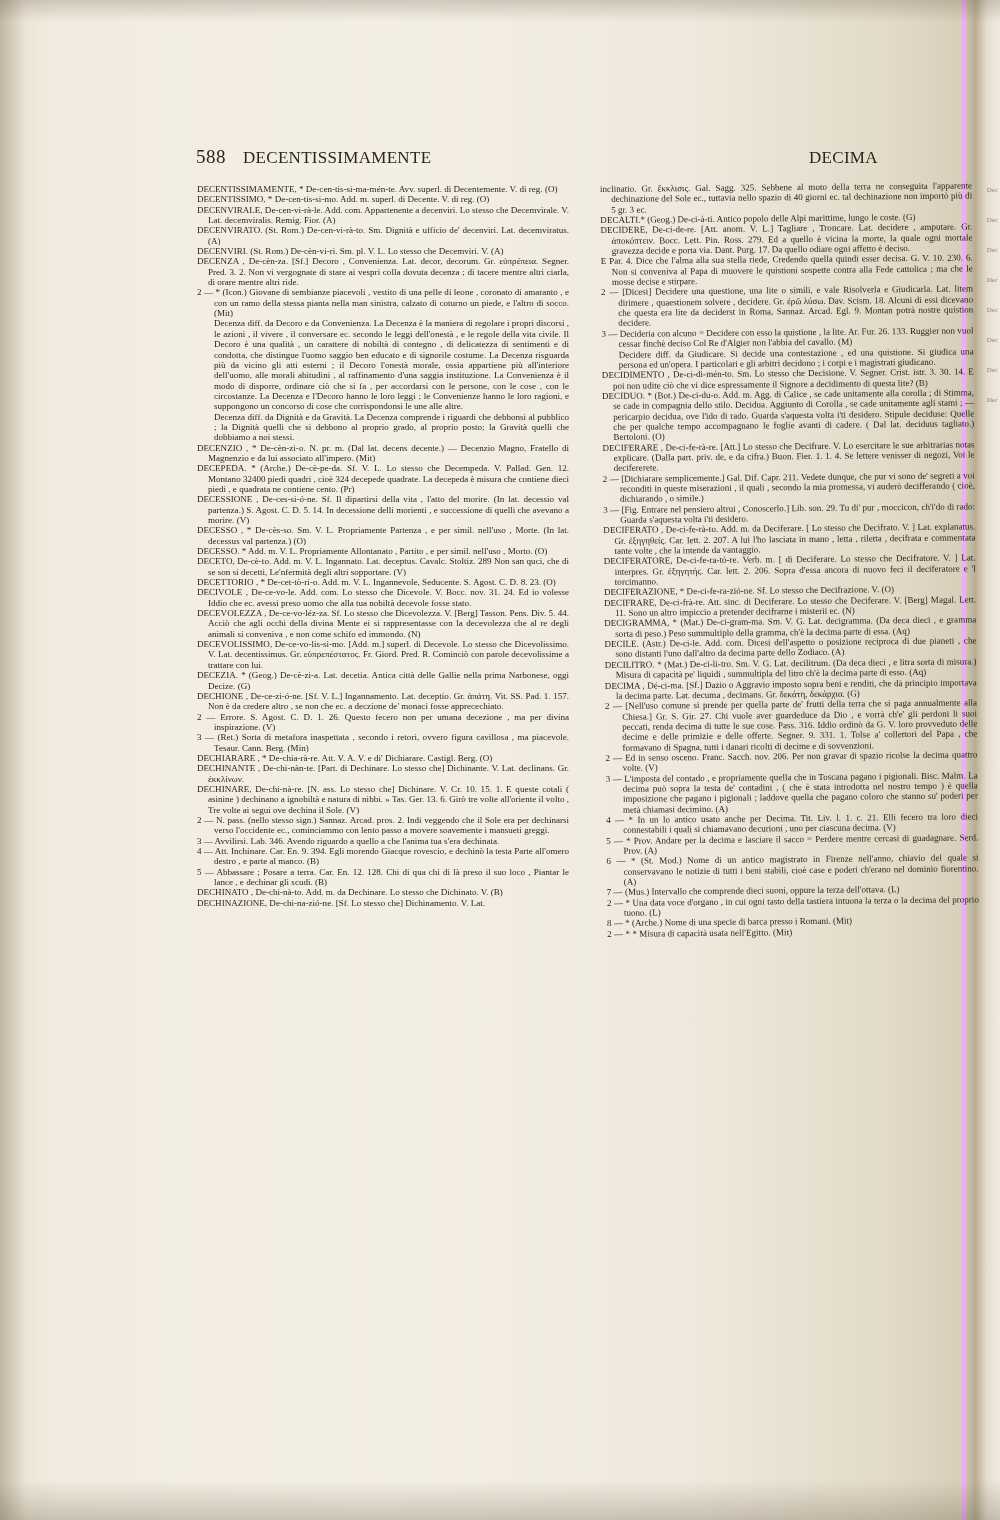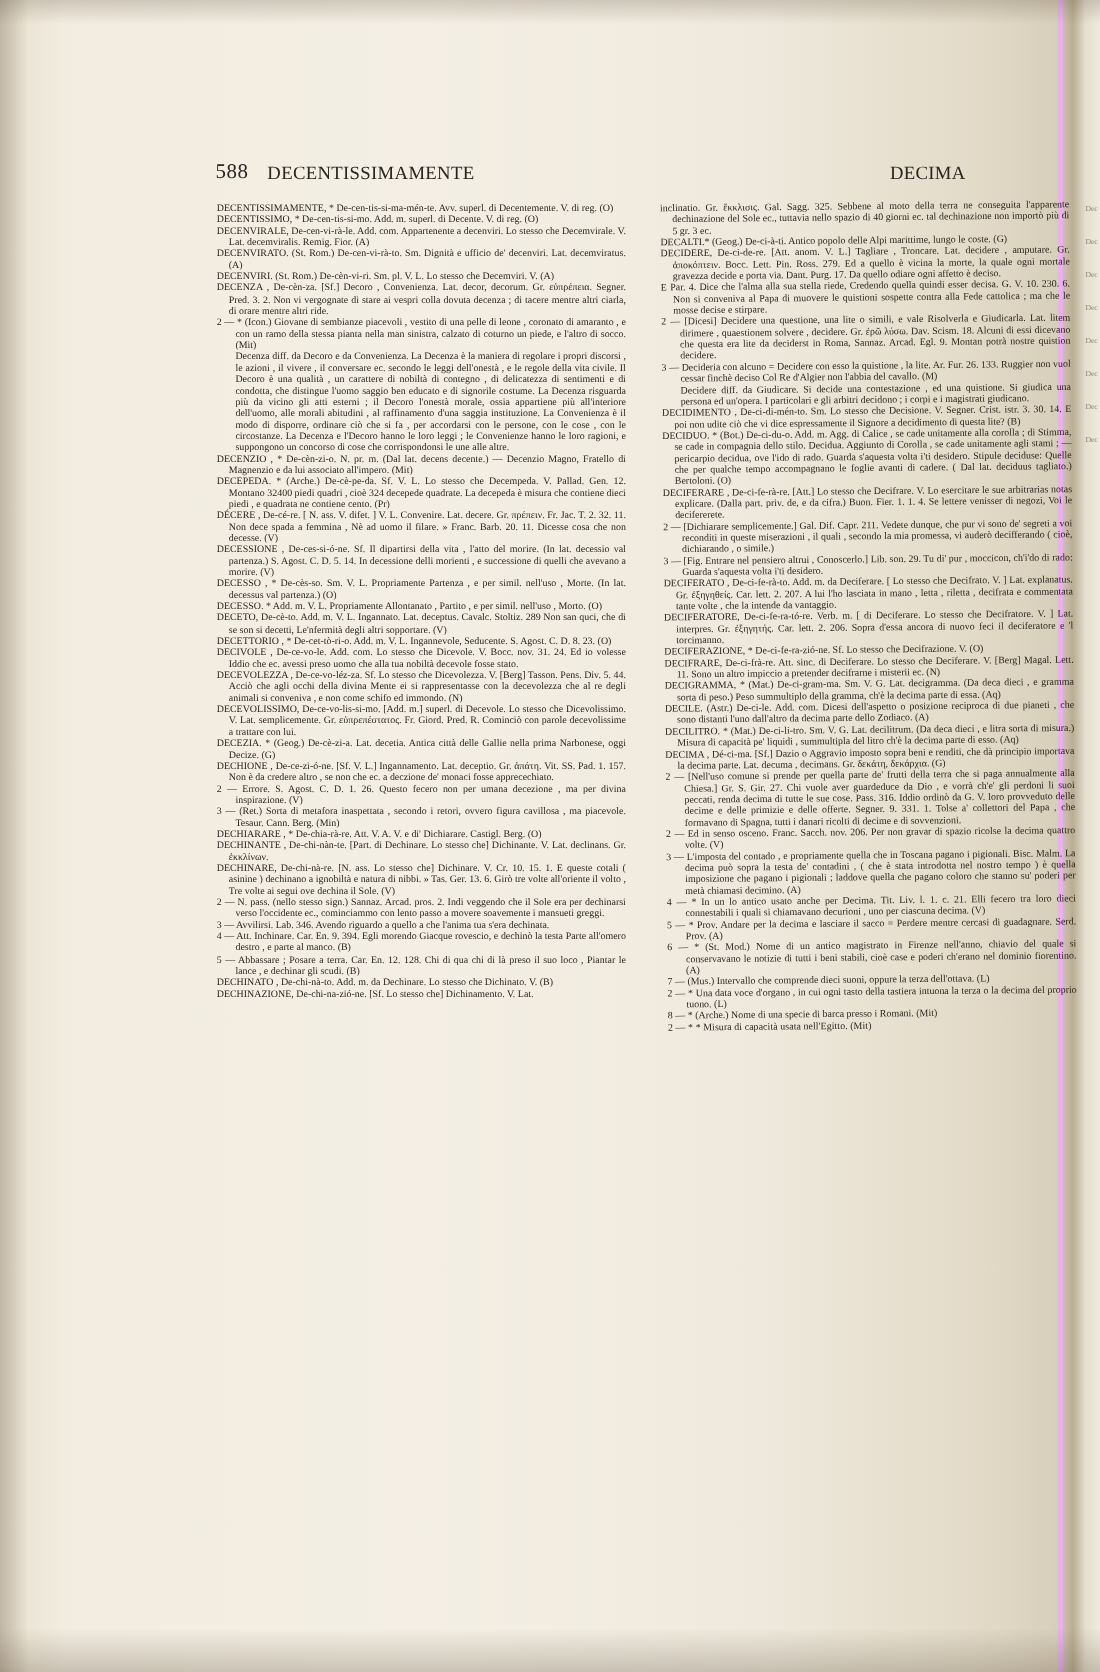--- a/index.html
+++ b/index.html
@@ -57,31 +57,31 @@
   <div class="cols">
     <div class="col left" id="colL">
         <p class="ind">DECENTISSIMAMENTE, * De-cen-tis-si-ma-mén-te. Avv. superl. di Decentemente. V. di reg. (O)</p>
         <p class="ind">DECENTISSIMO, * De-cen-tis-si-mo. Add. m. superl. di Decente. V. di reg. (O)</p>
         <p class="ind">DECENVIRALE, De-cen-vi-rà-le. Add. com. Appartenente a decenviri. Lo stesso che Decemvirale. V. Lat. decemviralis. Remig. Fior. (A)</p>
         <p class="ind">DECENVIRATO. (St. Rom.) De-cen-vi-rà-to. Sm. Dignità e ufficio de' decenviri. Lat. decemviratus. (A)</p>
         <p class="ind">DECENVIRI. (St. Rom.) De-cèn-vi-ri. Sm. pl. V. L. Lo stesso che Decemviri. V. (A)</p>
         <p class="ind">DECENZA , De-cèn-za. [Sf.] Decoro , Convenienza. Lat. decor, decorum. Gr. εὐπρέπεια. Segner. Pred. 3. 2. Non vi vergognate di stare ai vespri colla dovuta decenza ; di tacere mentre altri ciarla, di orare mentre altri ride.</p>
         <p class="ind2">2 — * (Icon.) Giovane di sembianze piacevoli , vestito di una pelle di leone , coronato di amaranto , e con un ramo della stessa pianta nella man sinistra, calzato di coturno un piede, e l'altro di socco. (Mit)</p>
         <p class="run">Decenza diff. da Decoro e da Convenienza. La Decenza è la maniera di regolare i propri discorsi , le azioni , il vivere , il conversare ec. secondo le leggi dell'onestà , e le regole della vita civile. Il Decoro è una qualità , un carattere di nobiltà di contegno , di delicatezza di sentimenti e di condotta, che distingue l'uomo saggio ben educato e di signorile costume. La Decenza risguarda più da vicino gli atti esterni ; il Decoro l'onestà morale, ossia appartiene più all'interiore dell'uomo, alle morali abitudini , al raffinamento d'una saggia instituzione. La Convenienza è il modo di disporre, ordinare ciò che si fa , per accordarsi con le persone, con le cose , con le circostanze. La Decenza e l'Decoro hanno le loro leggi ; le Convenienze hanno le loro ragioni, e suppongono un concorso di cose che corrispondonsi le une alle altre.</p>
+        <p class="run">Decenza diff. da Dignità e da Gravità. La Decenza comprende i riguardi che debbonsi al pubblico ; la Dignità quelli che si debbono al proprio grado, al proprio posto; la Gravità quelli che dobbiamo a noi stessi.</p>
         <p class="ind">DECENZIO , * De-cèn-zi-o. N. pr. m. (Dal lat. decens decente.) — Decenzio Magno, Fratello di Magnenzio e da lui associato all'impero. (Mit)</p>
         <p class="ind">DECEPEDA. * (Arche.) De-cè-pe-da. Sf. V. L. Lo stesso che Decempeda. V. Pallad. Gen. 12. Montano 32400 piedi quadri , cioè 324 decepede quadrate. La decepeda è misura che contiene dieci piedi , e quadrata ne contiene cento. (Pr)</p>
-        <p class="ind">DÉCERE , De-cé-re. [ N. ass. V. difet. ] V. L. Convenire. Lat. decere. Gr. πρέπειν. Fr. Jac. T. 2. 32. 11. Non dece spada a femmina , Nè ad uomo il filare. » Franc. Barb. 20. 11. Dicesse cosa che non decesse. (V)</p>
         <p class="ind">DECESSIONE , De-ces-si-ó-ne. Sf. Il dipartirsi della vita , l'atto del morire. (In lat. decessio val partenza.) S. Agost. C. D. 5. 14. In decessione delli morienti , e successione di quelli che avevano a morire. (V)</p>
         <p class="ind">DECESSO , * De-cès-so. Sm. V. L. Propriamente Partenza , e per simil. nell'uso , Morte. (In lat. decessus val partenza.) (O)</p>
         <p class="ind">DECESSO. * Add. m. V. L. Propriamente Allontanato , Partito , e per simil. nell'uso , Morto. (O)</p>
         <p class="ind">DECETO, De-cè-to. Add. m. V. L. Ingannato. Lat. deceptus. Cavalc. Stoltiz. 289 Non san quci, che di se son si decetti, Le'nfermità degli altri sopportare. (V)</p>
         <p class="ind">DECETTORIO , * De-cet-tò-ri-o. Add. m. V. L. Ingannevole, Seducente. S. Agost. C. D. 8. 23. (O)</p>
         <p class="ind">DECIVOLE , De-ce-vo-le. Add. com. Lo stesso che Dicevole. V. Bocc. nov. 31. 24. Ed io volesse Iddio che ec. avessi preso uomo che alla tua nobiltà decevole fosse stato.</p>
         <p class="ind">DECEVOLEZZA , De-ce-vo-léz-za. Sf. Lo stesso che Dicevolezza. V. [Berg] Tasson. Pens. Div. 5. 44. Acciò che agli occhi della divina Mente ei si rappresentasse con la decevolezza che al re degli animali si conveniva , e non come schifo ed immondo. (N)</p>
-        <p class="ind">DECEVOLISSIMO, De-ce-vo-lis-si-mo. [Add. m.] superl. di Decevole. Lo stesso che Dicevolissimo. V. Lat. semplicemente. Gr. εὐπρεπέστατος. Fr. Giord. Pred. R. Cominciò con parole decevolissime a trattare con lui.</p>
+        <p class="ind">DECEVOLISSIMO, De-ce-vo-lis-si-mo. [Add. m.] superl. di Decevole. Lo stesso che Dicevolissimo. V. Lat. decentissimus. Gr. εὐπρεπέστατος. Fr. Giord. Pred. R. Cominciò con parole decevolissime a trattare con lui.</p>
         <p class="ind">DECEZIA. * (Geog.) De-cè-zi-a. Lat. decetia. Antica città delle Gallie nella prima Narbonese, oggi Decize. (G)</p>
         <p class="ind">DECHIONE , De-ce-zi-ó-ne. [Sf. V. L.] Ingannamento. Lat. deceptio. Gr. ἀπάτη. Vit. SS. Pad. 1. 157. Non è da credere altro , se non che ec. a deczione de' monaci fosse apprecechiato.</p>
         <p class="ind2">2 — Errore. S. Agost. C. D. 1. 26. Questo fecero non per umana decezione , ma per divina inspirazione. (V)</p>
         <p class="ind2">3 — (Ret.) Sorta di metafora inaspettata , secondo i retori, ovvero figura cavillosa , ma piacevole. Tesaur. Cann. Berg. (Min)</p>
         <p class="ind">DECHIARARE , * De-chia-rà-re. Att. V. A. V. e di' Dichiarare. Castigl. Berg. (O)</p>
         <p class="ind">DECHINANTE , De-chi-nàn-te. [Part. di Dechinare. Lo stesso che] Dichinante. V. Lat. declinans. Gr. ἐκκλίνων.</p>
         <p class="ind">DECHINARE, De-chi-nà-re. [N. ass. Lo stesso che] Dichinare. V. Cr. 10. 15. 1. E queste cotali ( asinine ) dechinano a ignobiltà e natura di nibbi. » Tas. Ger. 13. 6. Girò tre volte all'oriente il volto , Tre volte ai segui ove dechina il Sole. (V)</p>
         <p class="ind2">2 — N. pass. (nello stesso sign.) Sannaz. Arcad. pros. 2. Indi veggendo che il Sole era per dechinarsi verso l'occidente ec., cominciammo con lento passo a movere soavemente i mansueti greggi.</p>
         <p class="ind2">3 — Avvilirsi. Lab. 346. Avendo riguardo a quello a che l'anima tua s'era dechinata.</p>
         <p class="ind2">4 — Att. Inchinare. Car. En. 9. 394. Egli morendo Giacque rovescio, e dechinò la testa Parte all'omero destro , e parte al manco. (B)</p>

